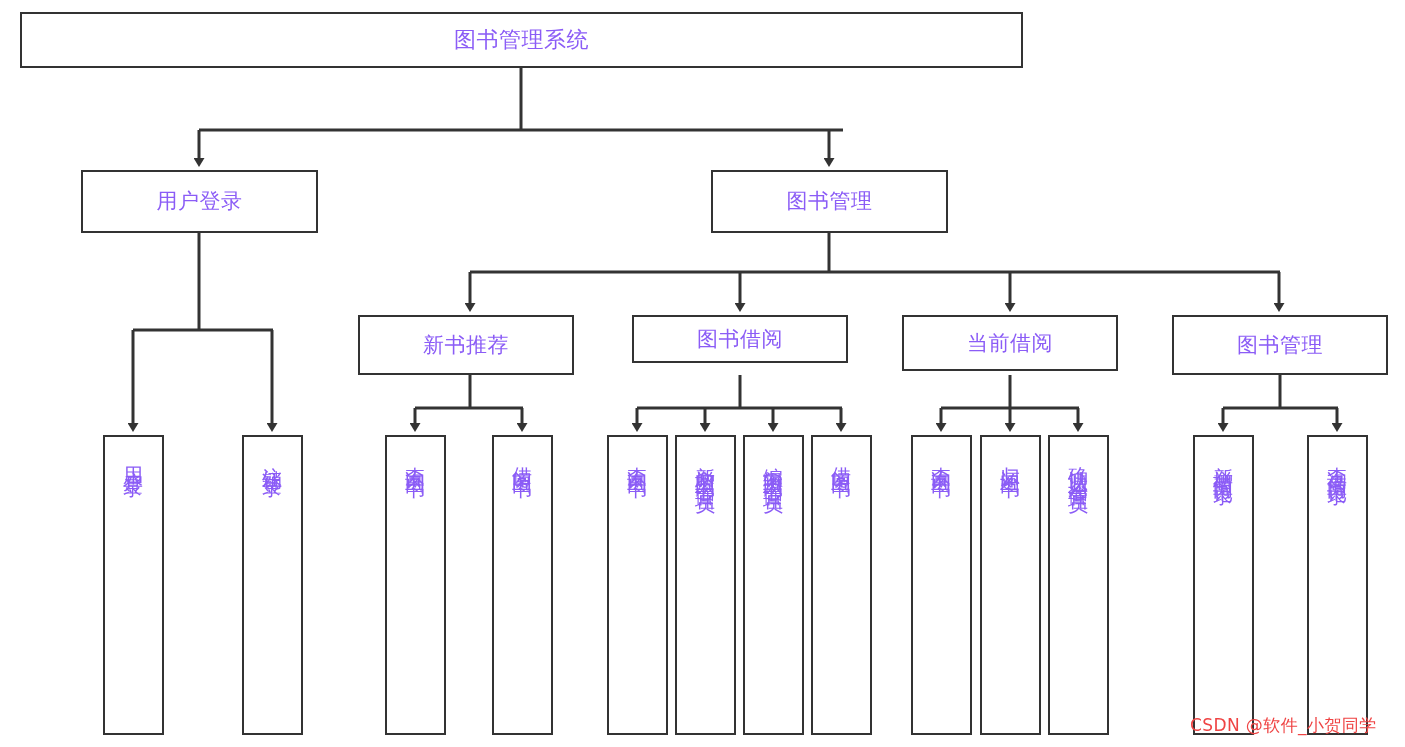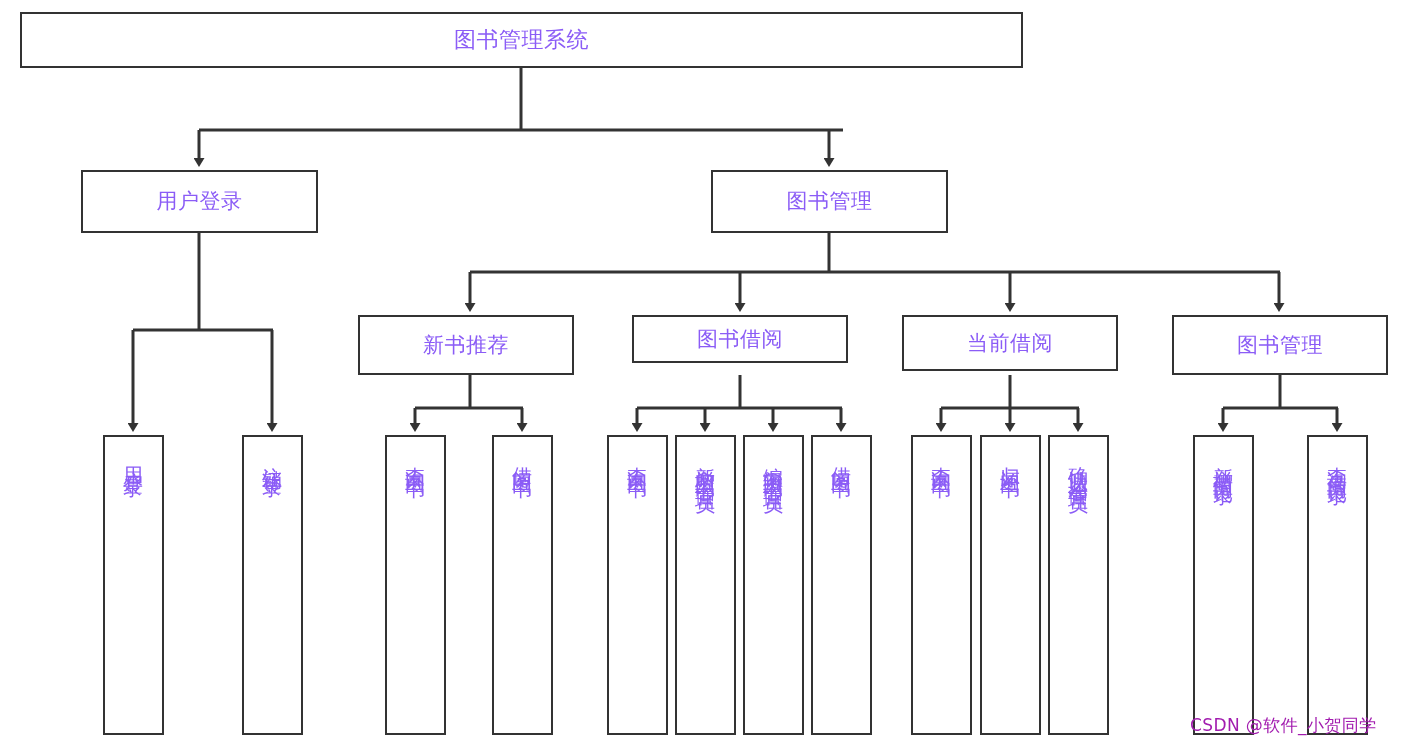--- a/index.html
+++ b/index.html
@@ -59,21 +59,21 @@
     text-orientation: upright;
     font-size: 20px;
     letter-spacing: 4px;
     line-height: 1;
   }
   .watermark {
     position: absolute;
     left: 1190px;
     top: 714px;
     font-size: 17px;
-    color: #a21caf;
+    color: #ef4444;
     white-space: nowrap;
     z-index: 5;
     letter-spacing: 0.4px;
   }
 </style>
 </head>
 <body>
 
 <div id="canvas">
 

